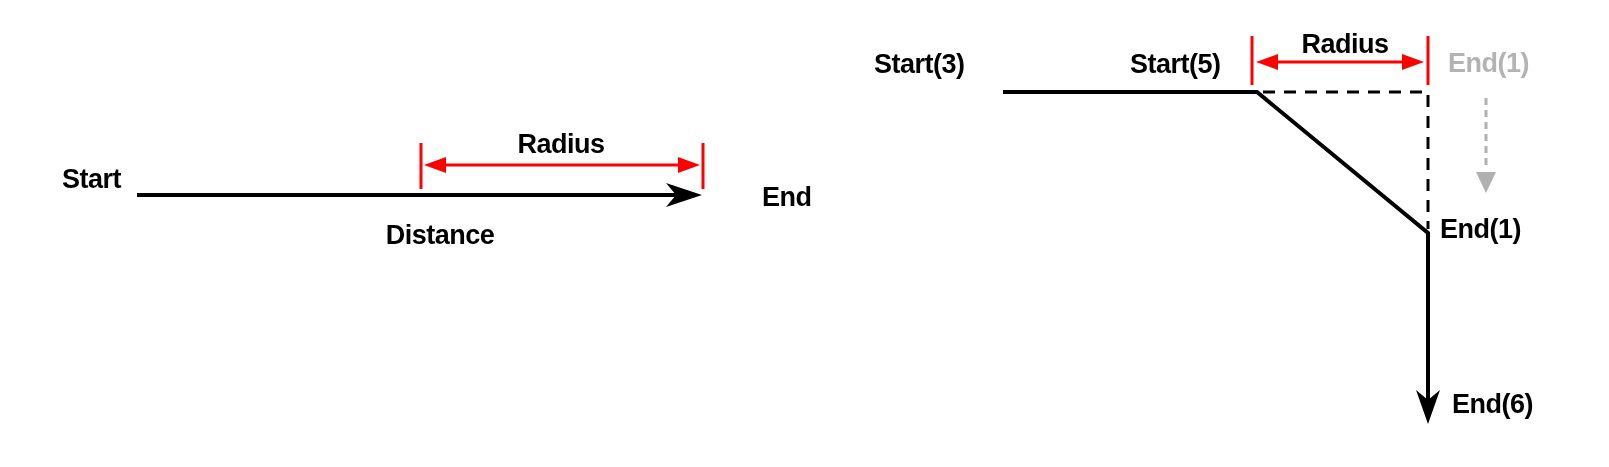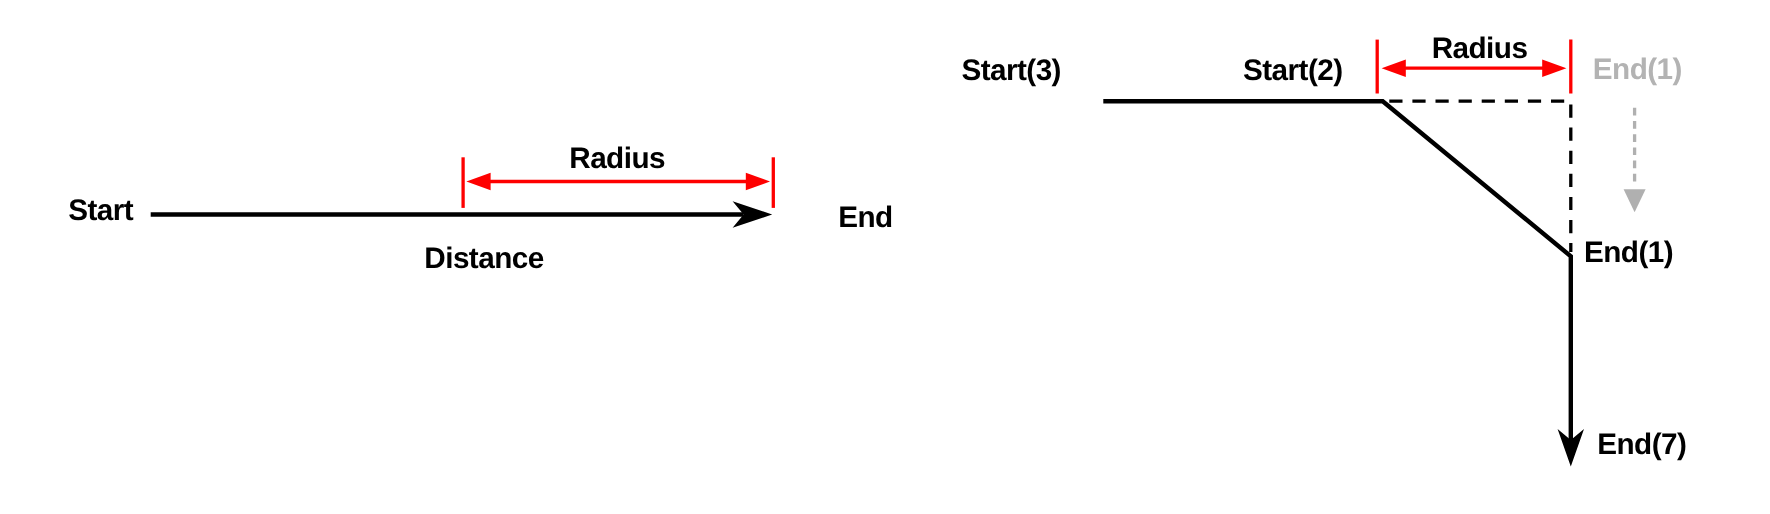--- a/index.html
+++ b/index.html
@@ -71,24 +71,24 @@
     <line x1="1252" y1="36" x2="1252" y2="85" class="stroke-red w3"></line>
     <line x1="1428" y1="36" x2="1428" y2="85" class="stroke-red w3"></line>
     <line x1="1270" y1="62" x2="1410" y2="62" class="stroke-red w3"></line>
     <polygon points="1256,62 1278,54 1278,70" class="fill-red"></polygon>
     <polygon points="1424,62 1402,54 1402,70" class="fill-red"></polygon>
 
     <line x1="1486" y1="98" x2="1486" y2="170" class="stroke-ghost w3 dash-ghost"></line>
     <polygon points="1486,193 1476,172 1496,172" class="fill-ghost"></polygon>
   </svg>
 
-  <span class="lbl" style="left:62px; top:178px">Start</span>
+  <span class="lbl" style="left:62px; top:166px">Start</span>
   <span class="lbl" style="left:762px; top:184px">End</span>
   <span class="lbl center" style="left:561px; top:131px">Radius</span>
   <span class="lbl center" style="left:440px; top:222px">Distance</span>
 
   <span class="lbl" style="left:874px; top:51px">Start(3)</span>
-  <span class="lbl" style="left:1130px; top:51px">Start(2)</span>
+  <span class="lbl" style="left:1130px; top:51px">Start(5)</span>
   <span class="lbl center" style="left:1345px; top:31px">Radius</span>
   <span class="lbl ghost" style="left:1448px; top:50px">End(1)</span>
   <span class="lbl" style="left:1440px; top:216px">End(1)</span>
-  <span class="lbl" style="left:1452px; top:391px">End(7)</span>
+  <span class="lbl" style="left:1452px; top:391px">End(6)</span>
 </div>
 
 </body></html>

